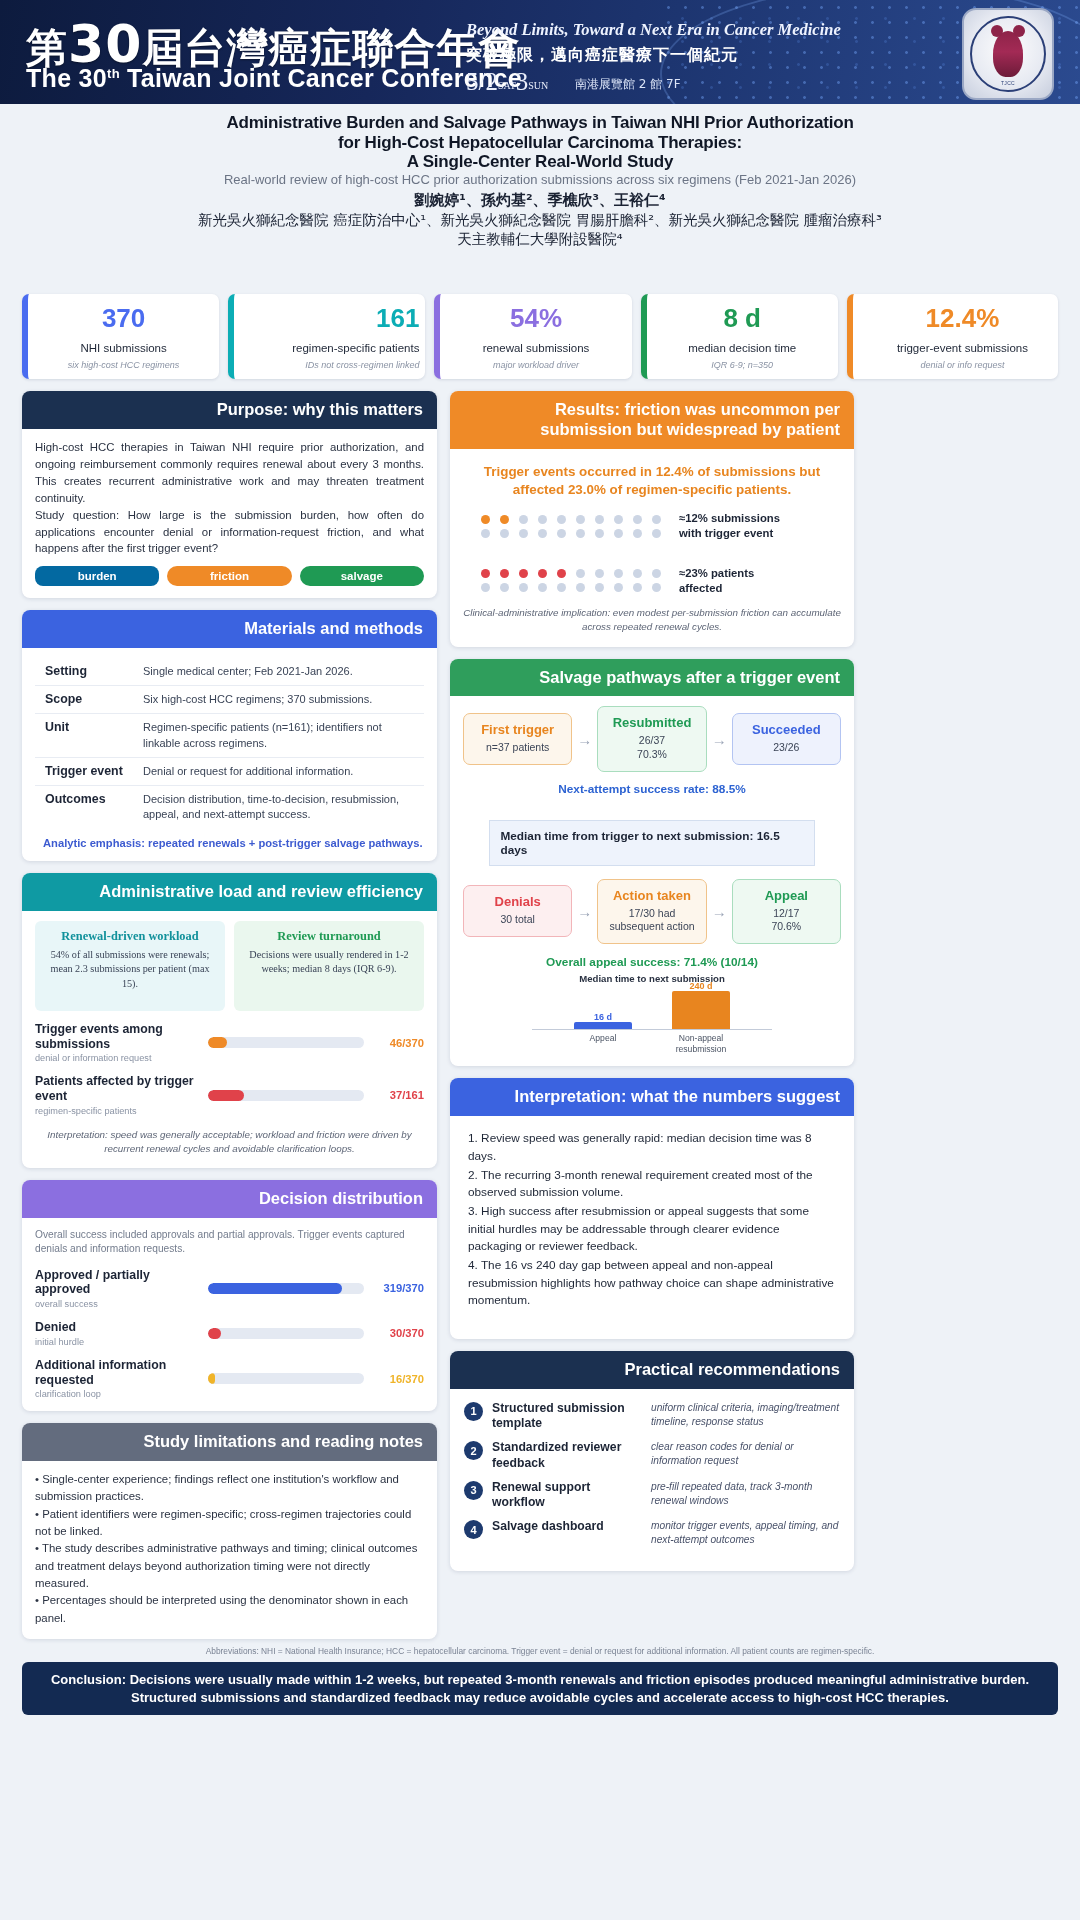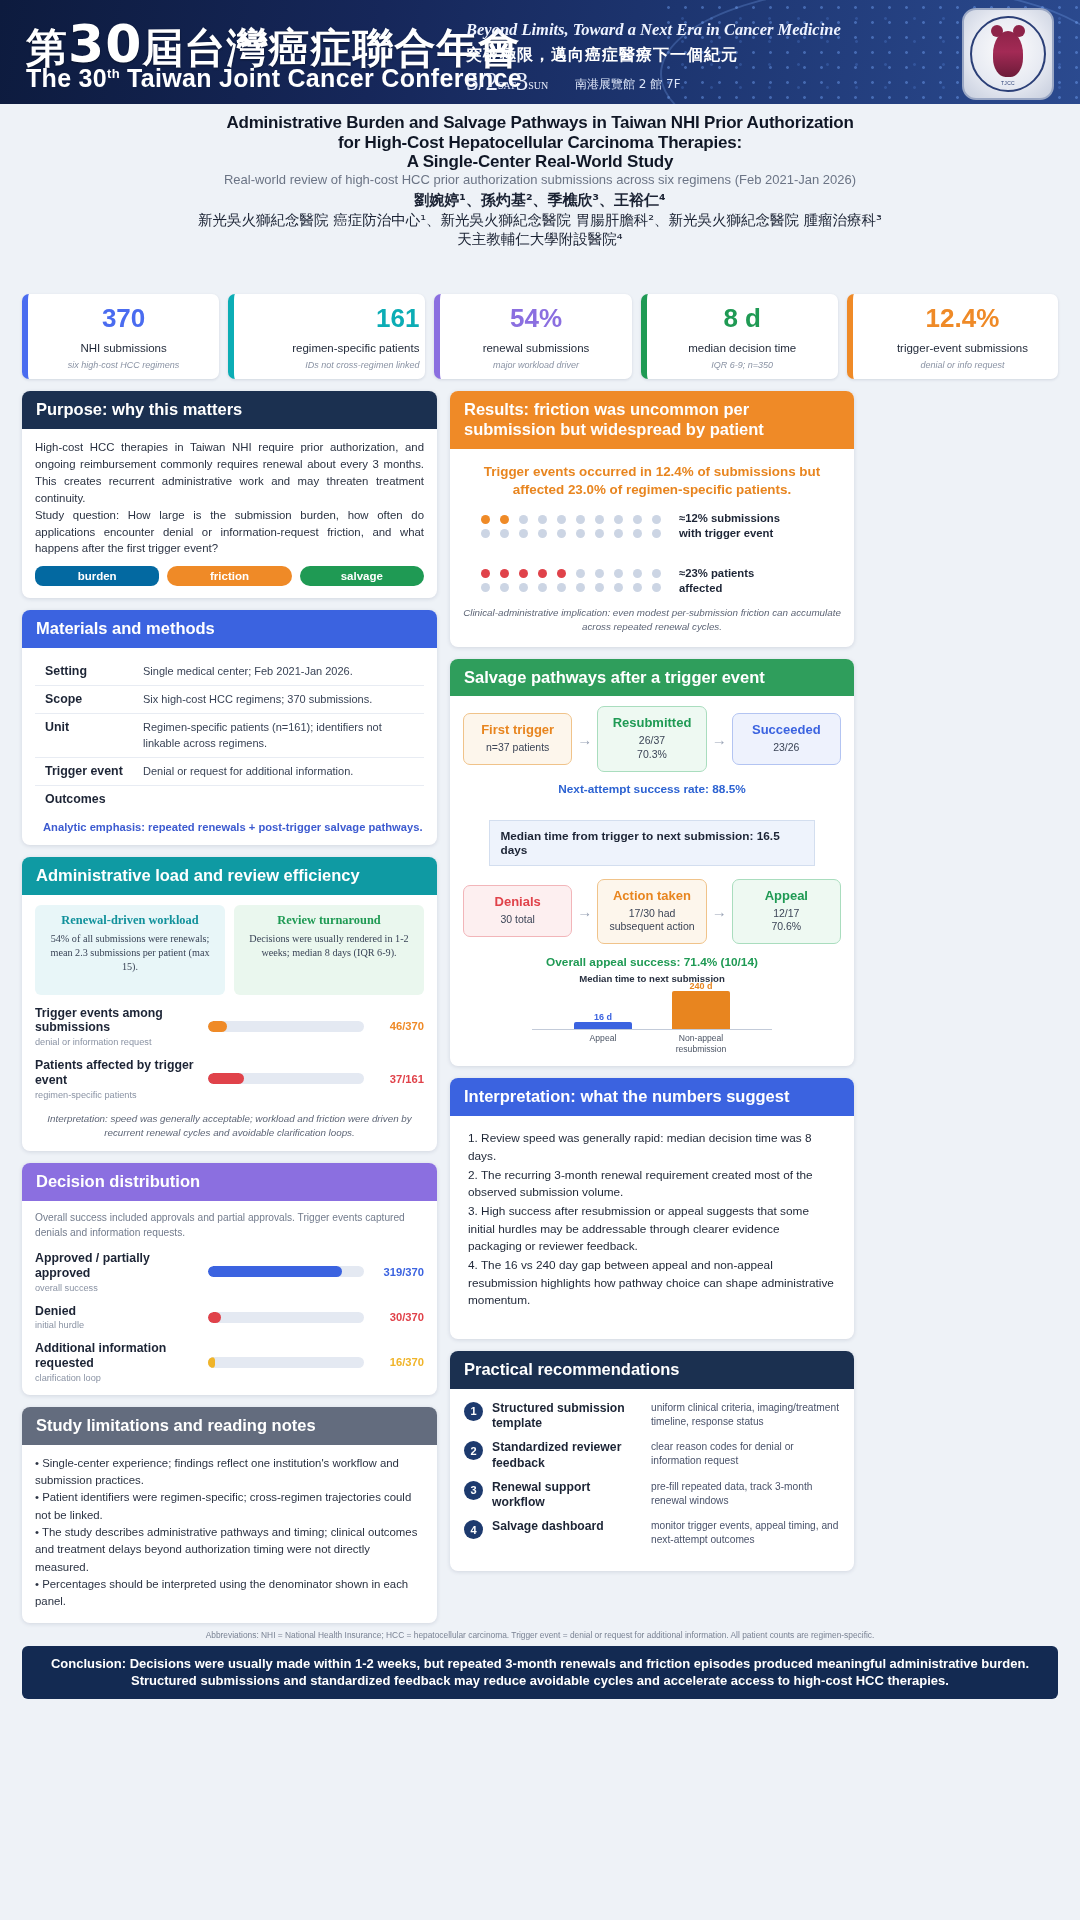--- a/index.html
+++ b/index.html
@@ -112,21 +112,21 @@
   .kpi .sub { font-size: 9px; color: #8a93a4; font-style: italic; margin-top: 6px; }
 
   
   .cols { display: flex; gap: 13px; padding: 12px 22px 0; align-items: flex-start; }
   .col { width: 415px; display: flex; flex-direction: column; gap: 12px; }
   .colR { width: 404px; }
 
   .card { background: #fff; border-radius: 8px; box-shadow: 0 1px 4px rgba(20,40,80,.13); }
   .chead {
     border-radius: 8px 8px 0 0; padding: 9px 14px; color: #fff;
-    font-size: 16.5px; font-weight: bold; line-height: 1.2;
+    font-size: 16.5px; font-weight: bold; line-height: 1.2; text-align: right;
   }
   .cbody { padding: 10px 13px 12px; }
 
   .ptext { font-size: 11.4px; color: #2a3242; line-height: 1.48; text-align: justify; }
   .pills { display: flex; gap: 8px; margin-top: 9px; }
   .pill {
     flex: 1; border-radius: 13px; text-align: center; color: #fff;
     font-size: 11.5px; font-weight: bold; padding: 4px 0;
   }
 
@@ -201,21 +201,21 @@
   .interplist { font-size: 11.8px; color: #1e2636; line-height: 1.5; }
   .interplist p { margin-bottom: 1px; }
 
   .recrow { display: flex; gap: 9px; align-items: flex-start; margin-bottom: 9px; }
   .recnum {
     width: 19px; height: 19px; border-radius: 50%; background: #1d3a6e; color: #fff;
     font-size: 11px; font-weight: bold; display: flex; align-items: center;
     justify-content: center; flex: none; margin-top: 1px;
   }
   .rect { width: 150px; flex: none; font-size: 12.2px; font-weight: bold; color: #1c2435; line-height: 1.25; }
-  .recd { font-size: 10.2px; color: #49526a; line-height: 1.38; }
+  .recd { font-size: 10.2px; color: #49526a; line-height: 1.38; font-style: italic; }
 
   .abbr { font-size: 8.4px; color: #7a8394; text-align: center; padding: 7px 40px 6px; }
   .concl {
     margin: 0 22px 8px; background: #132a52; color: #fff; border-radius: 6px;
     padding: 9px 22px; font-size: 13px; font-weight: bold; text-align: center; line-height: 1.35;
   }
 </style>
 </head>
 <body>
 
@@ -308,20 +308,21 @@
             <div class="mrow">
               <div class="mk">Unit</div>
               <div class="mv">Regimen-specific patients (n=161); identifiers not linkable across regimens.</div>
             </div>
             <div class="mrow">
               <div class="mk">Trigger event</div>
               <div class="mv">Denial or request for additional information.</div>
             </div>
             <div class="mrow">
               <div class="mk">Outcomes</div>
+              <div class="mv">Decision distribution, time-to-decision, resubmission, appeal, and next-attempt success.</div>
             </div>
           </div>
         <div class="mnote">Analytic emphasis: repeated renewals + post-trigger salvage pathways.</div>
       </div>
     </div>
 
     <div class="card">
       <div class="chead" id="adminload-head" style="background: rgb(15, 154, 163);">Administrative load and review efficiency</div>
       <div class="cbody">
         <div class="twobox">

